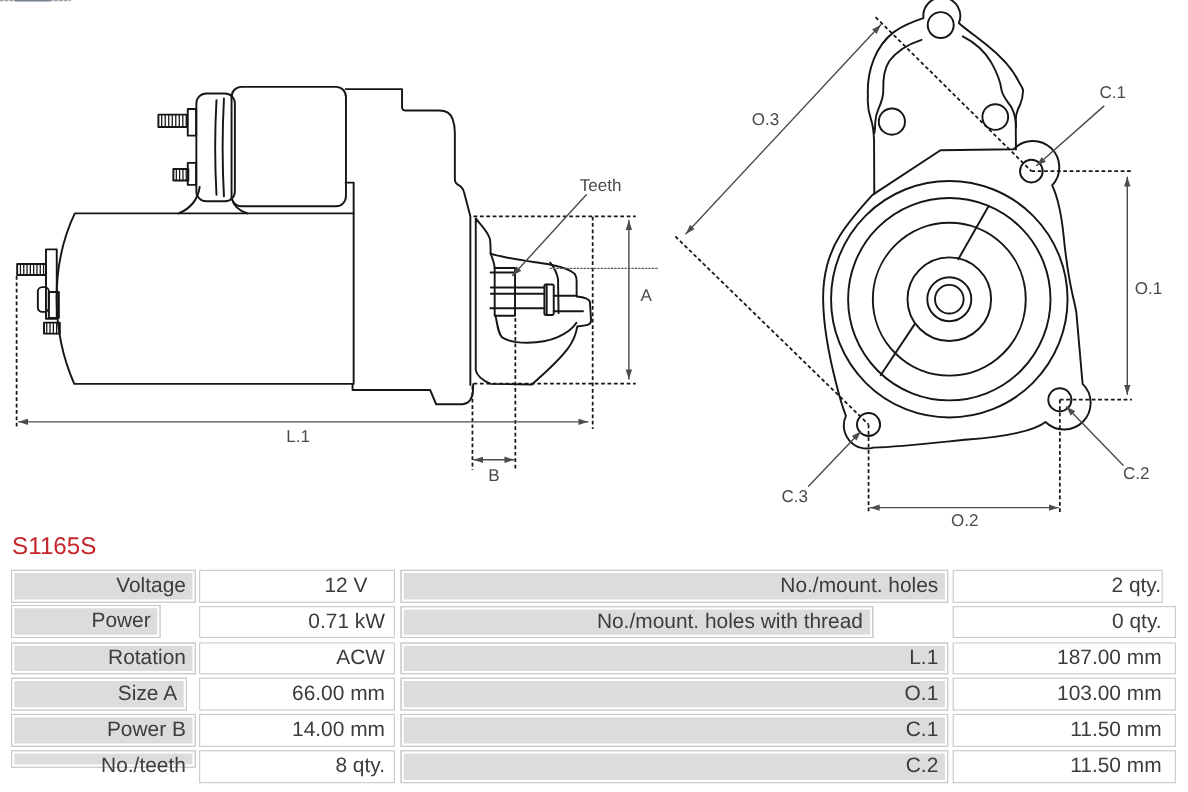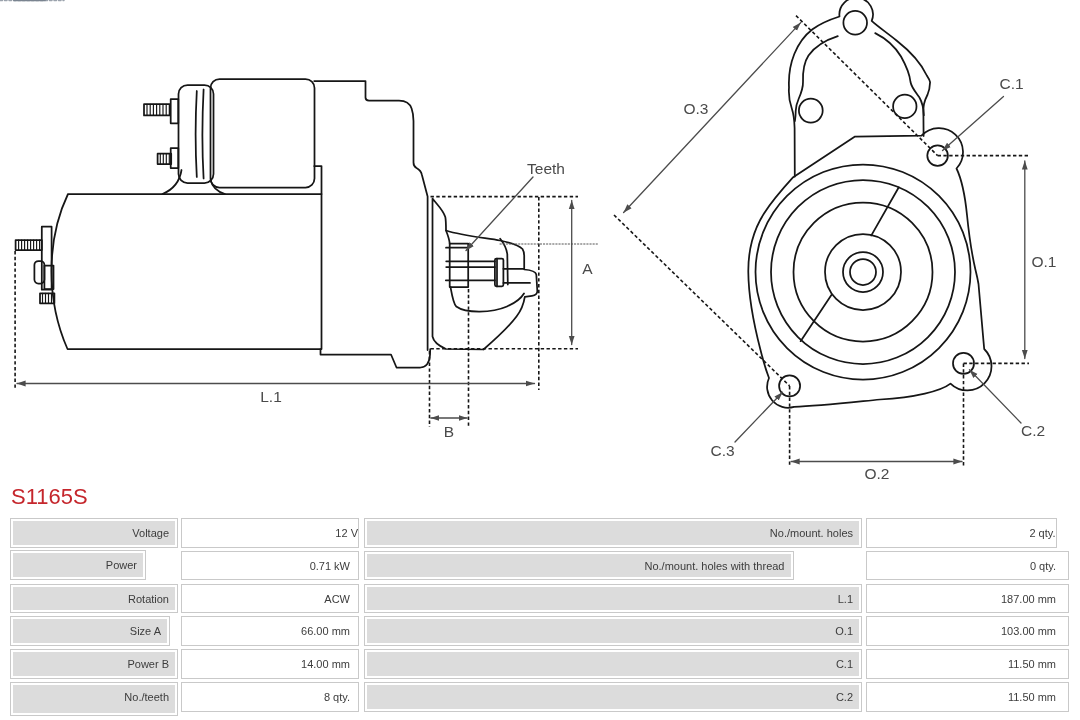--- a/index.html
+++ b/index.html
@@ -1,17 +1,17 @@
 <!DOCTYPE html>
 <html><head>
 <meta charset="utf-8">
 <style>
 html,body{margin:0;padding:0;background:#fff;}
 #page{position:relative;width:1080px;height:720px;overflow:hidden;font-family:"Liberation Sans",sans-serif;background:#fff;}
-.cell{position:absolute;box-sizing:border-box;border:1px solid #c9c9c9;box-shadow:inset 0 0 0 2px #fff;font-size:11px;color:#3c3c3c;text-align:right;line-height:28px;white-space:nowrap;}
+.cell{position:absolute;box-sizing:border-box;border:1px solid #c9c9c9;box-shadow:inset 0 0 0 2px #fff;font-size:19px;color:#3c3c3c;text-align:right;line-height:28px;white-space:nowrap;}
 .lab{background:#dcdcdc;}
 .val{background:#fff;}
 #hdr{position:absolute;left:11px;top:484px;font-size:22px;font-weight:normal;color:#c5262c;letter-spacing:0px;}
 </style>
 </head>
 <body>
 <div id="page">
 <svg id="drawing" width="1080" height="510" viewBox="0 0 1080 510" style="position:absolute;left:0;top:0;" fill="none" stroke-linejoin="round" stroke-linecap="round">
 <defs>
 <marker id="ah" markerWidth="11" markerHeight="8" refX="8.6" refY="3.5" orient="auto-start-reverse" markerUnits="userSpaceOnUse">
@@ -150,36 +150,36 @@
   <text x="1011.5" y="89">C.1</text>
   <text x="1044" y="267">O.1</text>
   <text x="1033" y="435.5">C.2</text>
   <text x="722.5" y="456">C.3</text>
   <text x="877" y="478.5">O.2</text>
 </g>
 </svg>
 
 <div id="hdr">S1165S</div>
 <div class="cell lab" style="left:10px;top:518.0px;width:168px;height:29.5px;padding-right:8px;">Voltage</div>
-<div class="cell val" style="left:180.5px;top:518.0px;width:178.5px;height:29.5px;padding-right:0;">12 V</div>
+<div class="cell val" style="left:180.5px;top:518.0px;width:178.5px;height:29.5px;padding-right:24px;">12 V</div>
 <div class="cell lab" style="left:363.5px;top:518.0px;width:498.5px;height:29.5px;padding-right:8px;">No./mount. holes</div>
 <div class="cell val" style="left:865.5px;top:518.0px;width:191px;height:29.5px;padding-right:0;">2 qty.</div>
 <div class="cell lab" style="left:10px;top:550px;width:136px;height:29.5px;padding-right:8px;">Power</div>
 <div class="cell val" style="left:180.5px;top:550.8px;width:178.5px;height:29.5px;padding-right:8px;">0.71 kW</div>
 <div class="cell lab" style="left:363.5px;top:550.8px;width:430px;height:29.5px;padding-right:8px;">No./mount. holes with thread</div>
 <div class="cell val" style="left:865.5px;top:550.8px;width:203.5px;height:29.5px;padding-right:12px;">0 qty.</div>
 <div class="cell lab" style="left:10px;top:583.6px;width:168px;height:29.5px;padding-right:8px;padding-left:15px;">Rotation</div>
 <div class="cell val" style="left:180.5px;top:583.6px;width:178.5px;height:29.5px;padding-right:8px;">ACW</div>
 <div class="cell lab" style="left:363.5px;top:583.6px;width:498.5px;height:29.5px;padding-right:8px;">L.1</div>
 <div class="cell val" style="left:865.5px;top:583.6px;width:203.5px;height:29.5px;padding-right:12px;">187.00 mm</div>
 <div class="cell lab" style="left:10px;top:616.4px;width:160px;height:29.5px;padding-right:8px;">Size A</div>
 <div class="cell val" style="left:180.5px;top:616.4px;width:178.5px;height:29.5px;padding-right:8px;">66.00 mm</div>
 <div class="cell lab" style="left:363.5px;top:616.4px;width:498.5px;height:29.5px;padding-right:8px;">O.1</div>
 <div class="cell val" style="left:865.5px;top:616.4px;width:203.5px;height:29.5px;padding-right:12px;">103.00 mm</div>
 <div class="cell lab" style="left:10px;top:649.2px;width:168px;height:29.5px;padding-right:8px;">Power B</div>
 <div class="cell val" style="left:180.5px;top:649.2px;width:178.5px;height:29.5px;padding-right:8px;">14.00 mm</div>
 <div class="cell lab" style="left:363.5px;top:649.2px;width:498.5px;height:29.5px;padding-right:8px;">C.1</div>
 <div class="cell val" style="left:865.5px;top:649.2px;width:203.5px;height:29.5px;padding-right:12px;">11.50 mm</div>
-<div class="cell lab" style="left:10px;top:682.0px;width:168px;height:34px;padding-right:8px;">No./teeth</div>
+<div class="cell lab" style="left:10px;top:682.0px;width:168px;height:16px;padding-right:8px;">No./teeth</div>
 <div class="cell val" style="left:180.5px;top:682.0px;width:178.5px;height:29.5px;padding-right:8px;">8 qty.</div>
 <div class="cell lab" style="left:363.5px;top:682.0px;width:498.5px;height:29.5px;padding-right:8px;">C.2</div>
 <div class="cell val" style="left:865.5px;top:682.0px;width:203.5px;height:29.5px;padding-right:12px;">11.50 mm</div>
 </div>
 
 </body></html>

